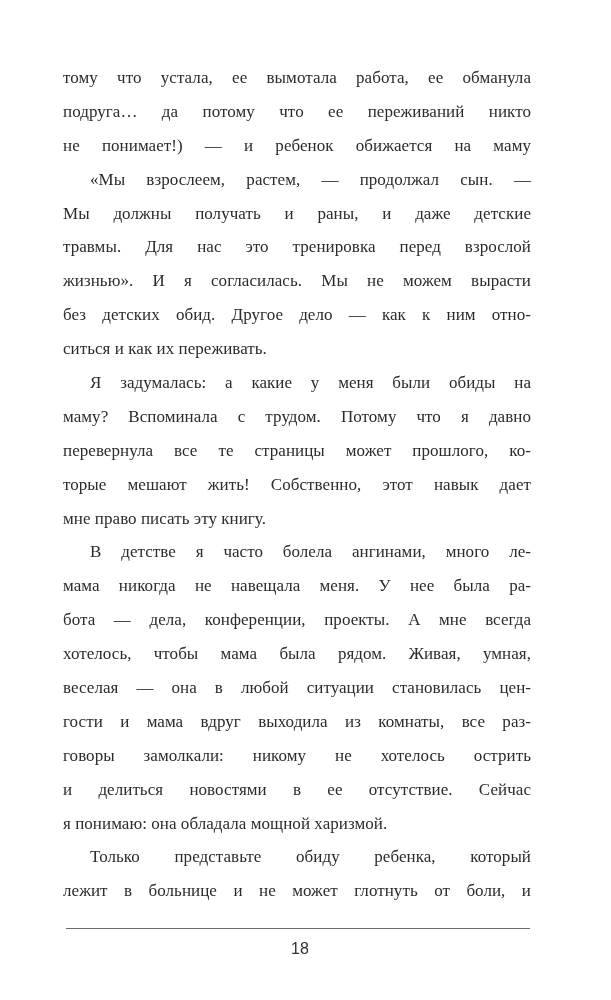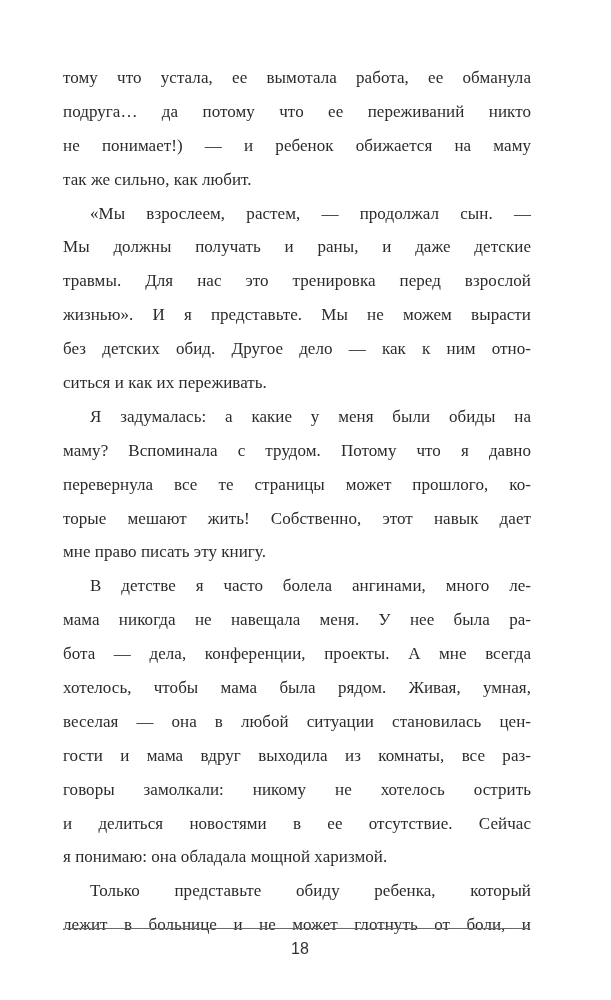--- a/index.html
+++ b/index.html
@@ -49,28 +49,27 @@
   </style>
 </head>
 <body>
 
 <div class="page">
 
   <div>
     <div class="line">тому что устала, ее вымотала работа, ее обманула</div>
     <div class="line">подруга… да потому что ее переживаний никто</div>
     <div class="line">не понимает!) — и ребенок обижается на маму</div>
-    <div class="line last">так же сильно, как любит.</div>
   </div>
 
   <div>
     <div class="line indent">«Мы взрослеем, растем, — продолжал сын. —</div>
     <div class="line">Мы должны получать и раны, и даже детские</div>
     <div class="line">травмы. Для нас это тренировка перед взрослой</div>
-    <div class="line">жизнью». И я представьте. Мы не можем вырасти</div>
+    <div class="line">жизнью». И я согласилась. Мы не можем вырасти</div>
     <div class="line">без детских обид. Другое дело — как к ним отно-</div>
     <div class="line last">ситься и как их переживать.</div>
   </div>
 
   <div>
     <div class="line indent">Я задумалась: а какие у меня были обиды на</div>
     <div class="line">маму? Вспоминала с трудом. Потому что я давно</div>
     <div class="line">перевернула все те страницы может прошлого, ко-</div>
     <div class="line">торые мешают жить! Собственно, этот навык дает</div>
     <div class="line last">мне право писать эту книгу.</div>

